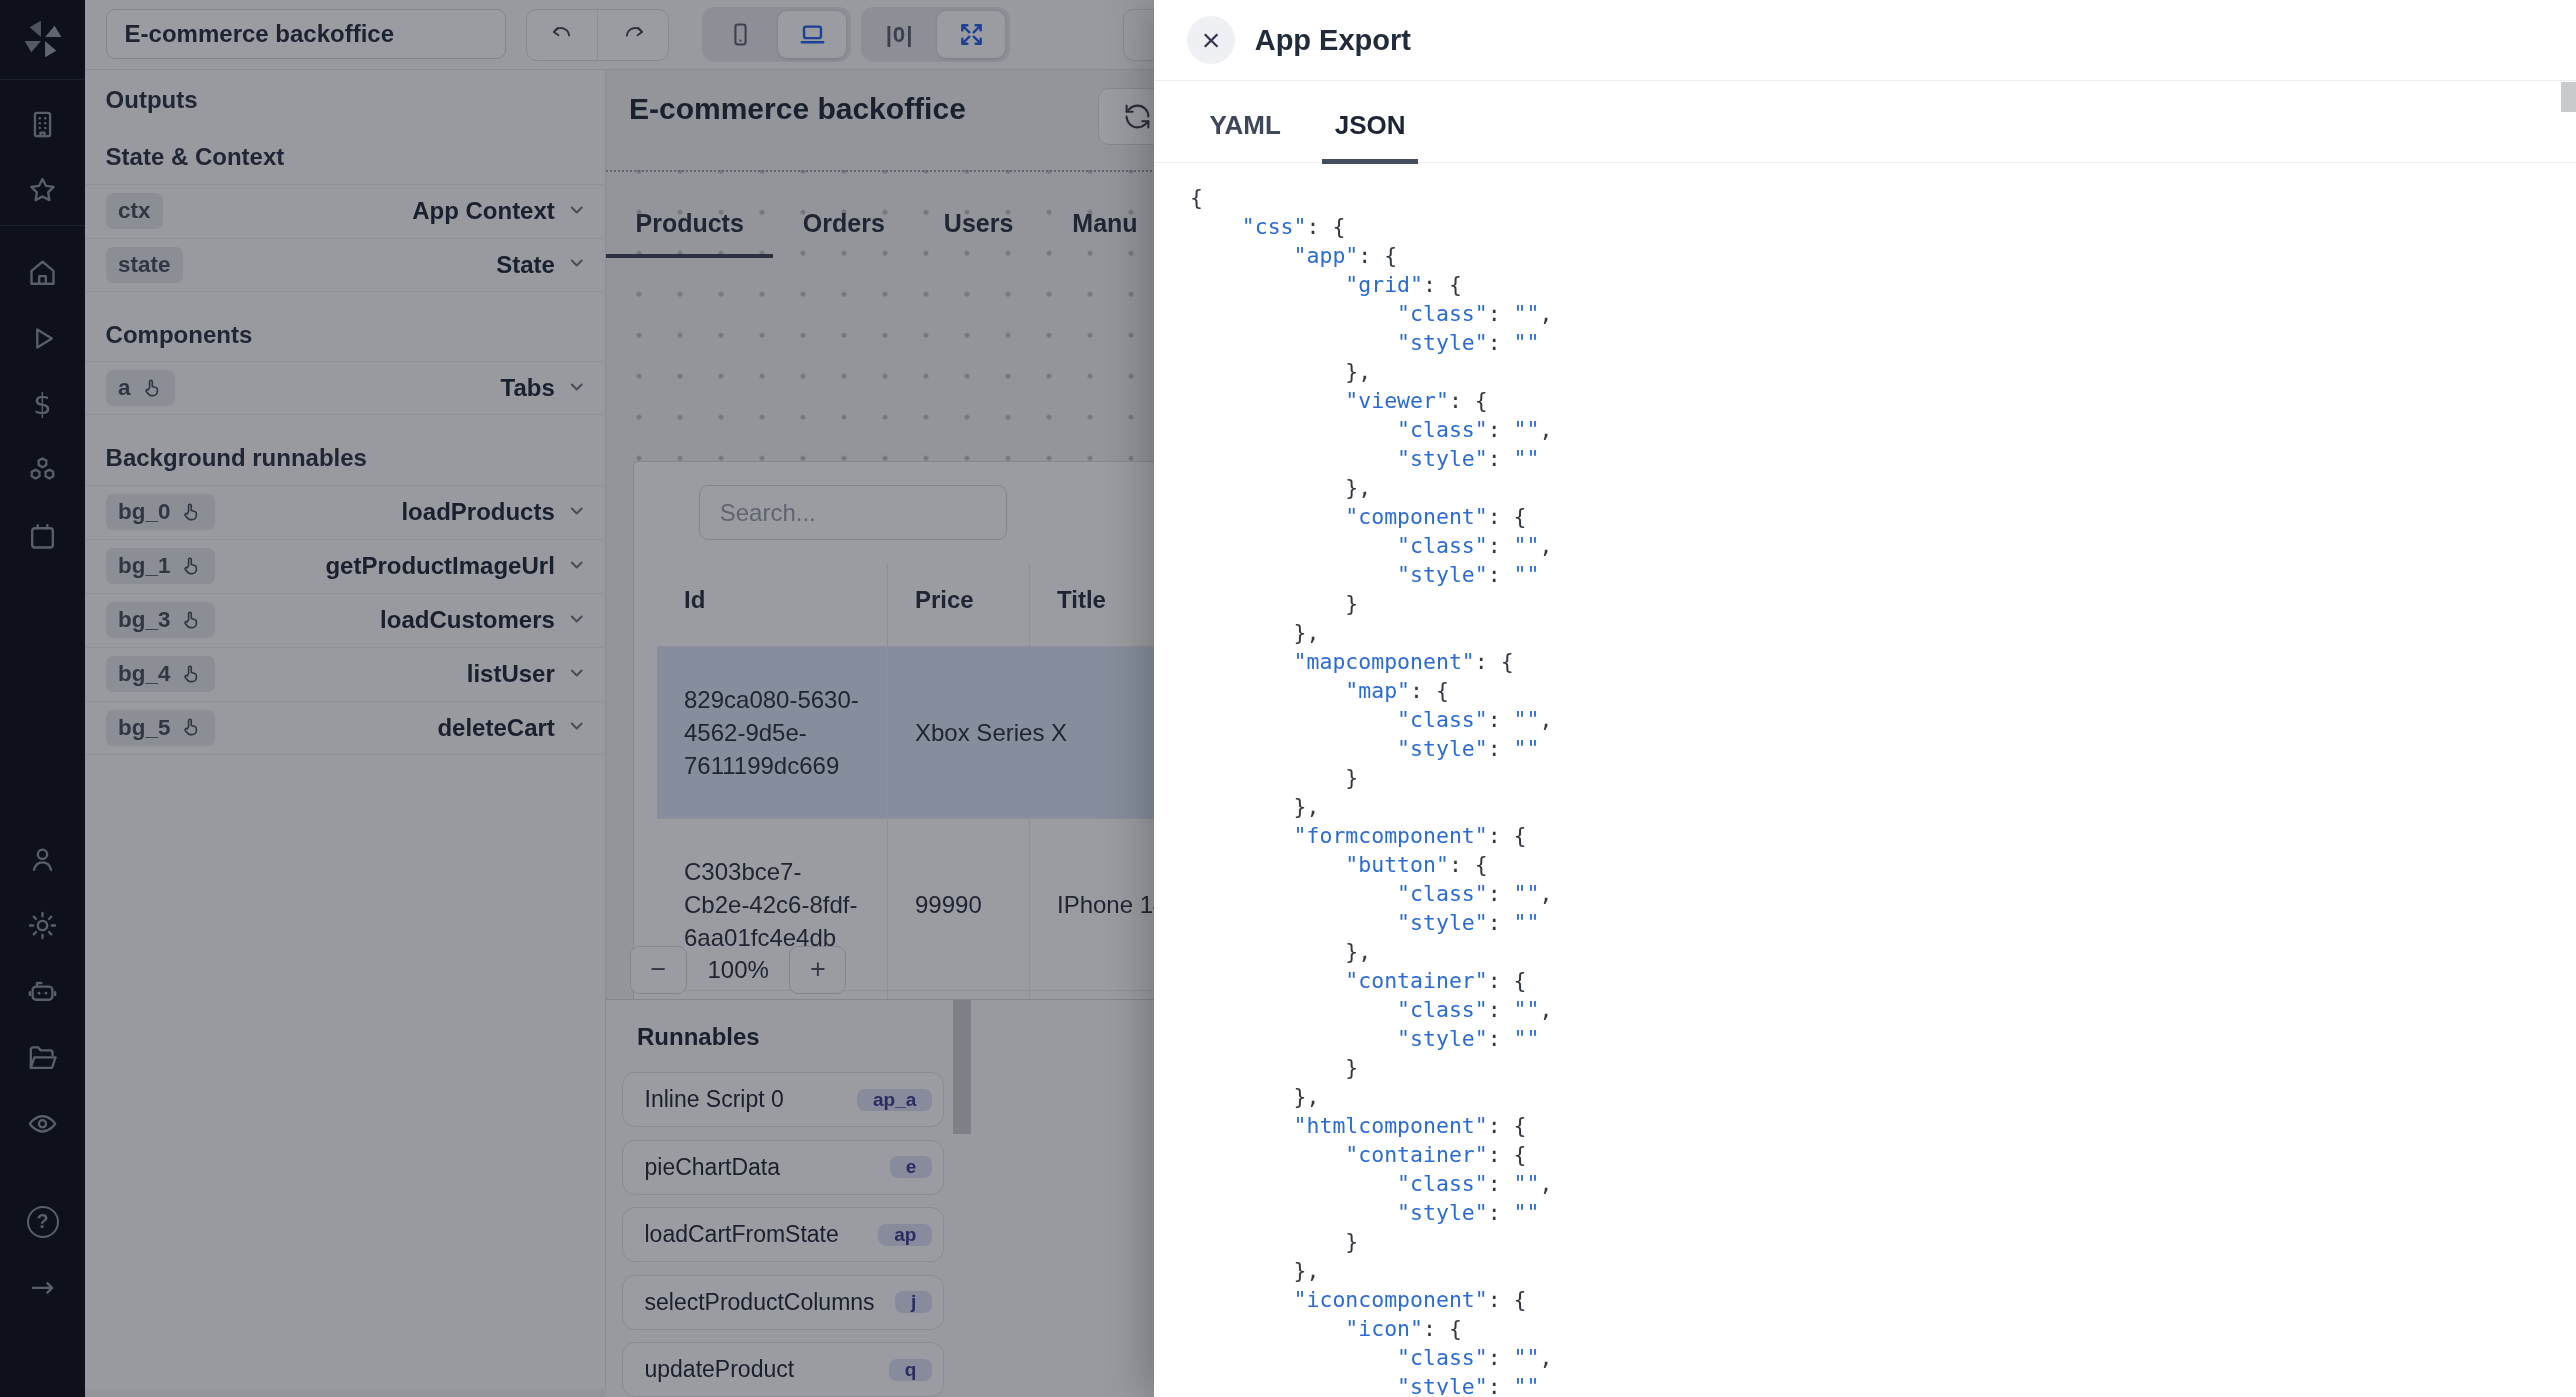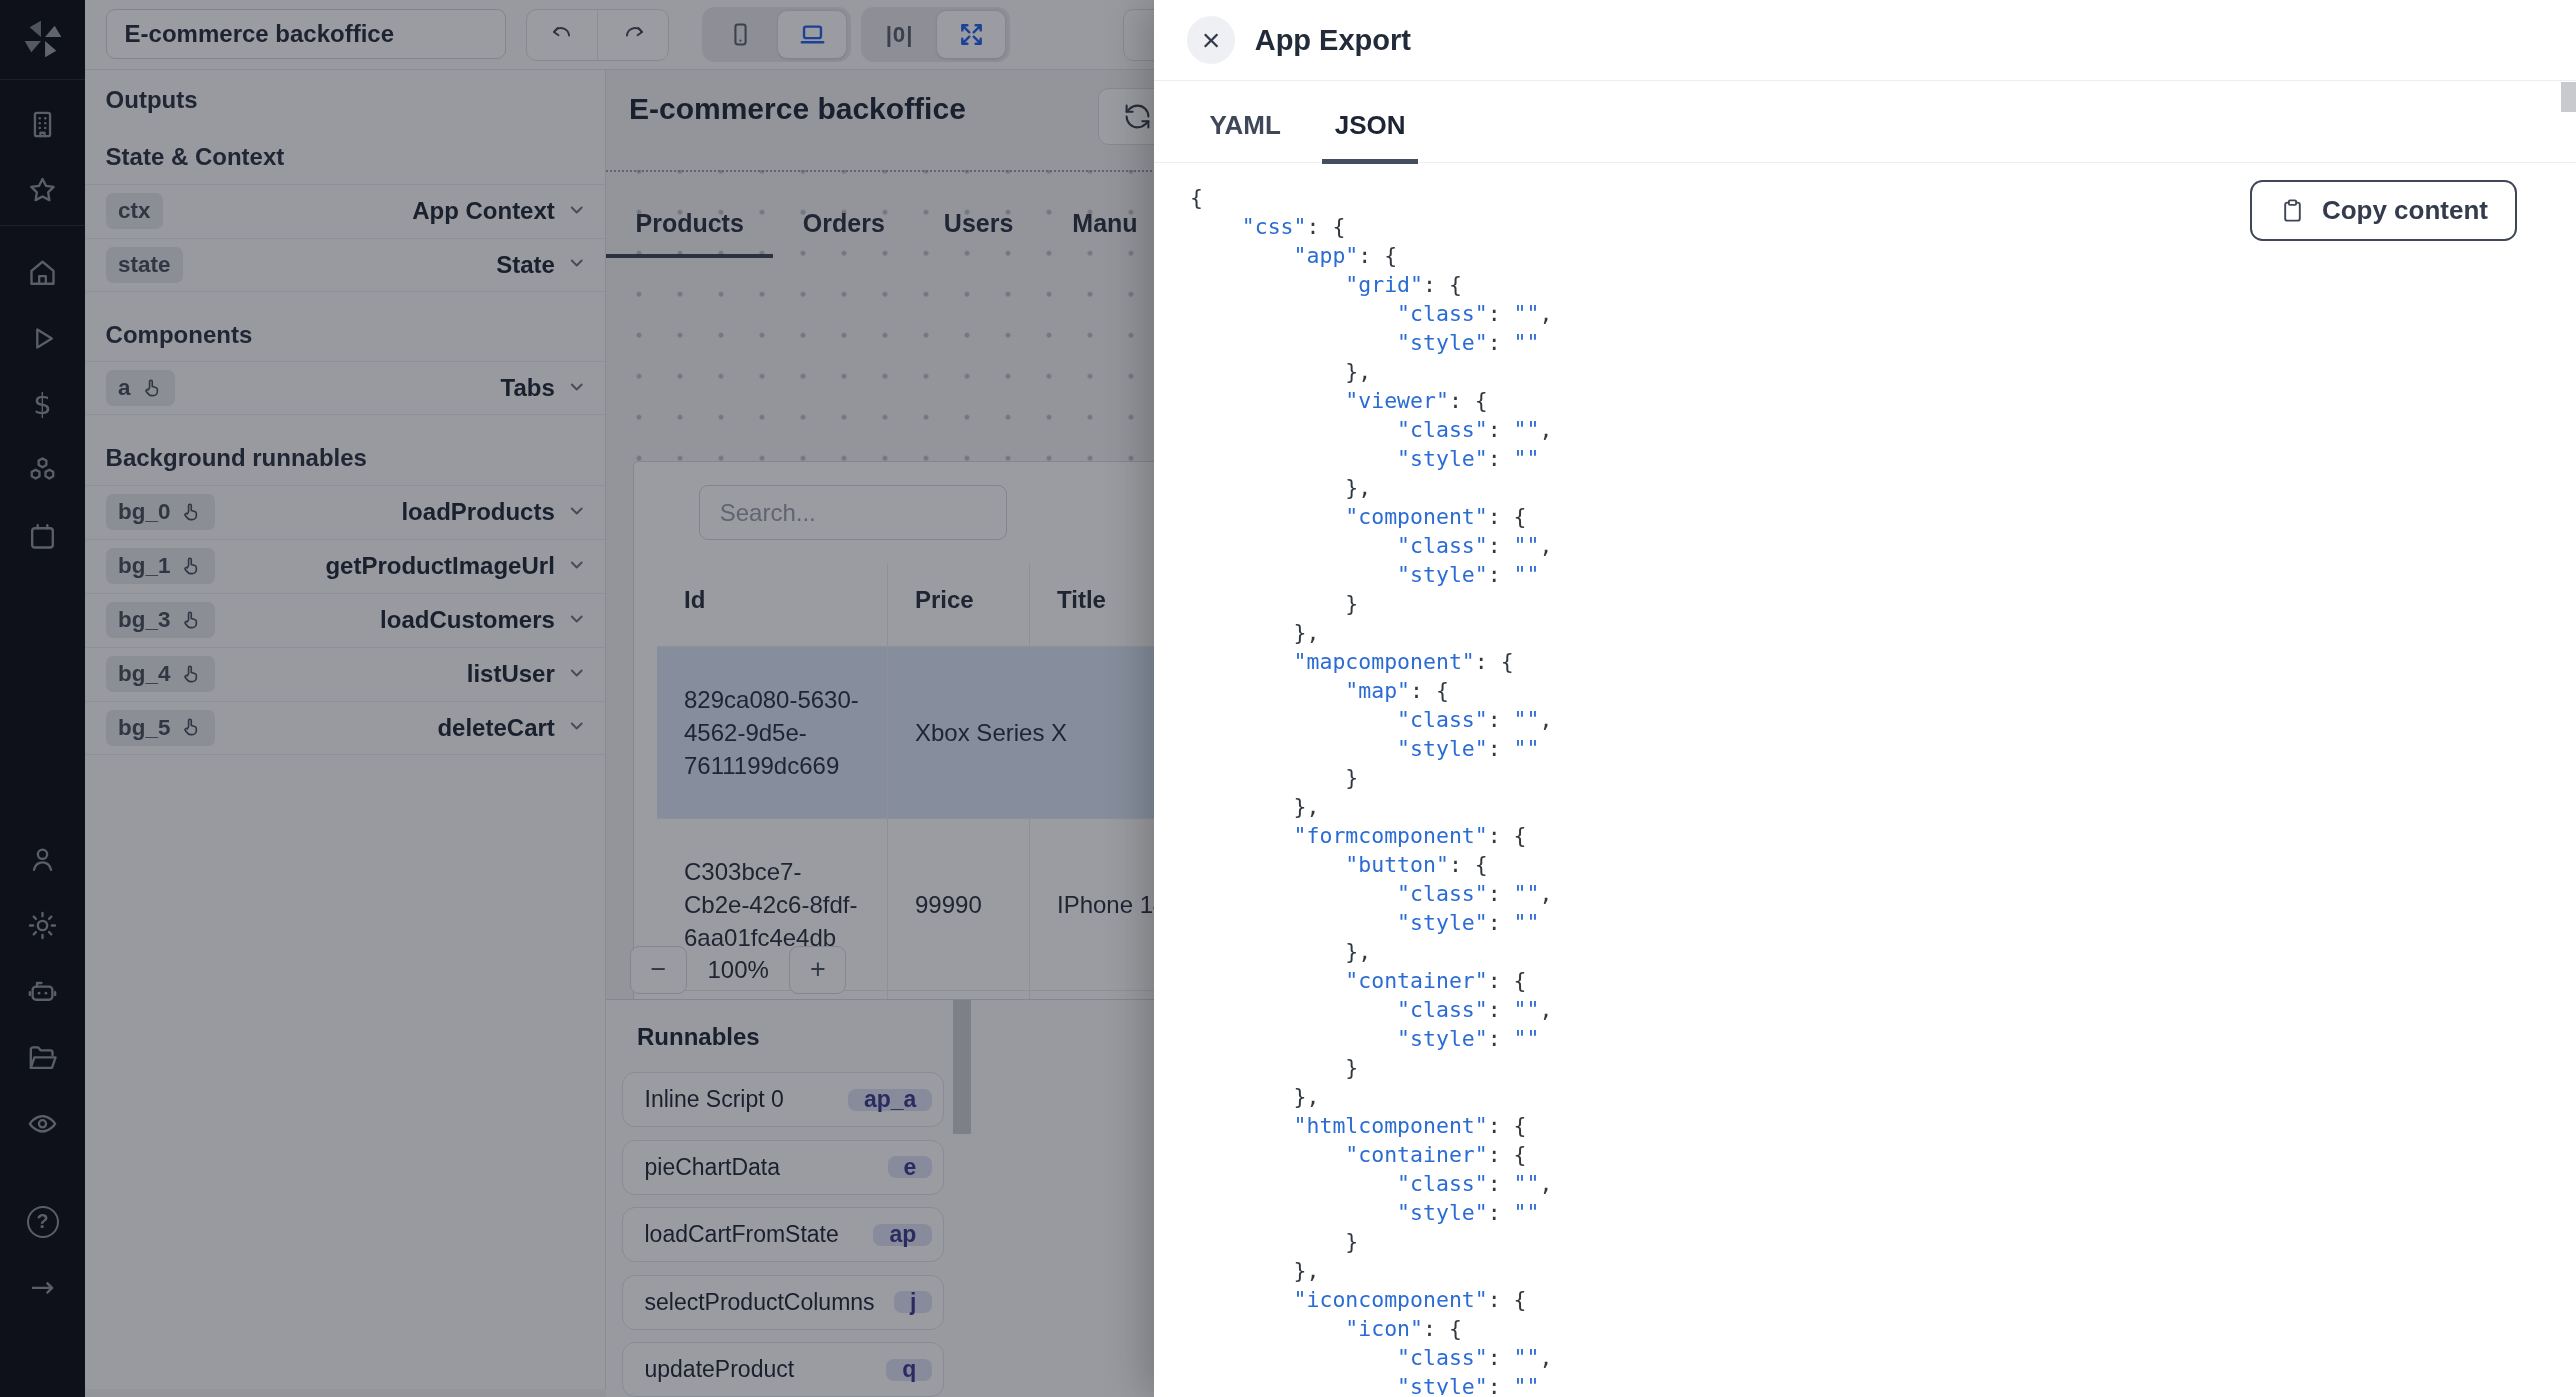--- a/index.html
+++ b/index.html
@@ -112,21 +112,21 @@
   .z-label{width:81px;text-align:center;font-size:24px;color:#2a3342}
 
   
   .bottom-panel{position:absolute;left:606px;top:999px;right:0;bottom:0;background:var(--panel-bg);
                 border-top:1.8px solid #d9dbdf;z-index:5}
   .bp-title{margin:23px 0 0 31px;font-size:24px;font-weight:700;color:#222b3a}
   .run-list{position:absolute;left:16px;top:72px;width:322px;display:flex;flex-direction:column;gap:12.5px}
   .run-item{height:55px;background:#fff;border:1.8px solid #e2e3e7;border-radius:13px;display:flex;
             align-items:center;padding:0 10.7px 0 21.5px;cursor:pointer}
   .run-label{font-size:23px;color:#222b3a}
-  .run-badge{margin-left:auto;background:var(--badge-bg);color:var(--badge-text);font-size:23px;
+  .run-badge{margin-left:auto;background:var(--badge-bg);color:var(--badge-text);font-size:19px;
              font-weight:700;border-radius:8px;height:22px;display:flex;align-items:center;padding:8px 16px}
   .bp-scroll{position:absolute;left:347px;top:0;width:18px;height:134px;background:#cdcfd3;cursor:pointer}
 
   
   .dim{position:absolute;inset:0;background:rgba(16,20,30,0.42);z-index:30}
   .modal{position:absolute;left:1154px;top:0;width:1422px;height:100%;background:#fff;z-index:40;
          box-shadow:-10.7px 0 39px rgba(0,0,0,.22)}
   .m-header{height:81px;border-bottom:1.8px solid #eceef1;display:flex;align-items:center;padding-left:33px}
   .m-close{width:48px;height:48px;border-radius:50%;background:#eef0f3;display:flex;align-items:center;
            justify-content:center;font-size:32px;color:#333b4a;cursor:pointer;line-height:1}
@@ -553,25 +553,16 @@
   <div class="m-header">
     <div class="m-close">×</div>
     <div class="m-title">App Export</div>
   </div>
   <div class="m-tabs" id="modal-tabs">
       <div class="m-tab">YAML</div>
       <div class="m-tab active">JSON</div>
     </div>
   <div class="m-body">
     <div class="code" id="code"><div class="code-line">{</div><div class="code-line">    <span class="tok-s">"css"</span>: {</div><div class="code-line">        <span class="tok-s">"app"</span>: {</div><div class="code-line">            <span class="tok-s">"grid"</span>: {</div><div class="code-line">                <span class="tok-s">"class"</span>: <span class="tok-s">""</span>,</div><div class="code-line">                <span class="tok-s">"style"</span>: <span class="tok-s">""</span></div><div class="code-line">            },</div><div class="code-line">            <span class="tok-s">"viewer"</span>: {</div><div class="code-line">                <span class="tok-s">"class"</span>: <span class="tok-s">""</span>,</div><div class="code-line">                <span class="tok-s">"style"</span>: <span class="tok-s">""</span></div><div class="code-line">            },</div><div class="code-line">            <span class="tok-s">"component"</span>: {</div><div class="code-line">                <span class="tok-s">"class"</span>: <span class="tok-s">""</span>,</div><div class="code-line">                <span class="tok-s">"style"</span>: <span class="tok-s">""</span></div><div class="code-line">            }</div><div class="code-line">        },</div><div class="code-line">        <span class="tok-s">"mapcomponent"</span>: {</div><div class="code-line">            <span class="tok-s">"map"</span>: {</div><div class="code-line">                <span class="tok-s">"class"</span>: <span class="tok-s">""</span>,</div><div class="code-line">                <span class="tok-s">"style"</span>: <span class="tok-s">""</span></div><div class="code-line">            }</div><div class="code-line">        },</div><div class="code-line">        <span class="tok-s">"formcomponent"</span>: {</div><div class="code-line">            <span class="tok-s">"button"</span>: {</div><div class="code-line">                <span class="tok-s">"class"</span>: <span class="tok-s">""</span>,</div><div class="code-line">                <span class="tok-s">"style"</span>: <span class="tok-s">""</span></div><div class="code-line">            },</div><div class="code-line">            <span class="tok-s">"container"</span>: {</div><div class="code-line">                <span class="tok-s">"class"</span>: <span class="tok-s">""</span>,</div><div class="code-line">                <span class="tok-s">"style"</span>: <span class="tok-s">""</span></div><div class="code-line">            }</div><div class="code-line">        },</div><div class="code-line">        <span class="tok-s">"htmlcomponent"</span>: {</div><div class="code-line">            <span class="tok-s">"container"</span>: {</div><div class="code-line">                <span class="tok-s">"class"</span>: <span class="tok-s">""</span>,</div><div class="code-line">                <span class="tok-s">"style"</span>: <span class="tok-s">""</span></div><div class="code-line">            }</div><div class="code-line">        },</div><div class="code-line">        <span class="tok-s">"iconcomponent"</span>: {</div><div class="code-line">            <span class="tok-s">"icon"</span>: {</div><div class="code-line">                <span class="tok-s">"class"</span>: <span class="tok-s">""</span>,</div><div class="code-line">                <span class="tok-s">"style"</span>: <span class="tok-s">""</span></div><div class="code-line">            }</div></div>
-    <button class="copy-btn">
-      <span class="ic">
-          <svg viewBox="0 0 24 24" fill="none" stroke="currentColor" stroke-width="1.7" stroke-linecap="round" stroke-linejoin="round">
-            <rect x="5.5" y="5" width="13" height="16" rx="2"></rect>
-            <rect x="8.8" y="3" width="6.4" height="4" rx="1" fill="#fff"></rect>
-          </svg>
-        </span>
-      <span>Copy content</span>
-    </button>
   </div>
   <div class="m-scroll"></div>
 </section>
 
 
 </body></html>

